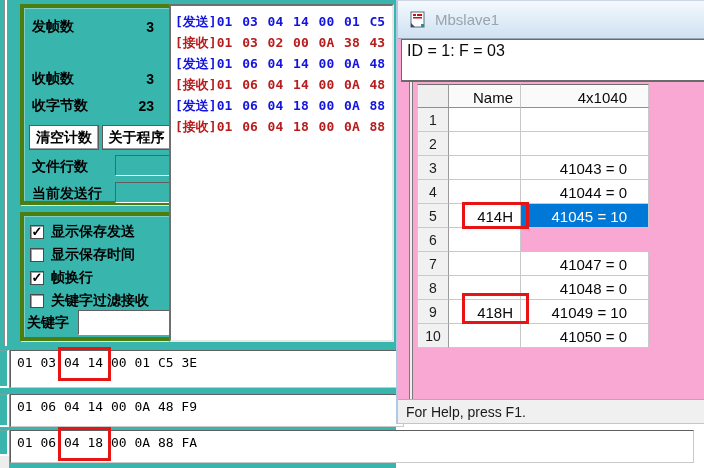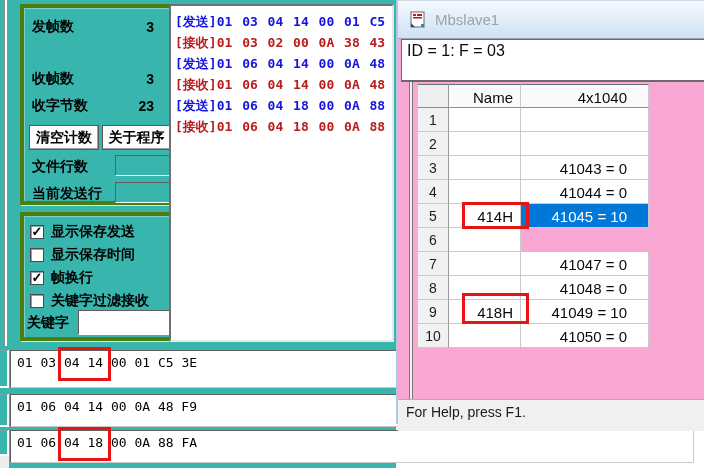--- a/index.html
+++ b/index.html
@@ -84,21 +84,21 @@
   .c-num  { width:32px; background:#F1F1F1; text-align:center; font-size:14px;
             border-left:1px solid #C9C9C9; border-right-color:#9A9A9A; color:#1c1c1c; }
   .c-name { width:72px; text-align:right; padding-right:7px; }
   .c-val  { width:128px; text-align:right; padding-right:21px; }
   .ghead .gcell { border-top:1px solid #6F6F6F; border-bottom-color:#8F8F8F; background:#FAFAFA; }
   .ghead .c-num { background:#EFEFEF; }
   .c-val.selected { background:#0078D7; color:#fff; }
   .c-name.annotated::after { content:""; position:absolute; left:13px; top:-2px; right:-9px;
                              bottom:-2px; border:3px solid #E81414; z-index:5; }
   .grow[data-row="8"] .c-name.annotated::after { top:-7px; bottom:-1px; }
-  .statusbar { position:absolute; left:0; top:398px; width:100%; height:32px; background:#F0F0F0;
+  .statusbar { position:absolute; left:0; top:398px; width:100%; height:24px; background:#F0F0F0;
                border-top:1px solid #AFAFAF; font-size:14px; color:#1a1a1a;
                line-height:25px; padding-left:8px; }
 
   .doc-icon { width:18px; height:18px; }
 </style>
 </head>
 <body>
 
 <div id="canvas">
 

